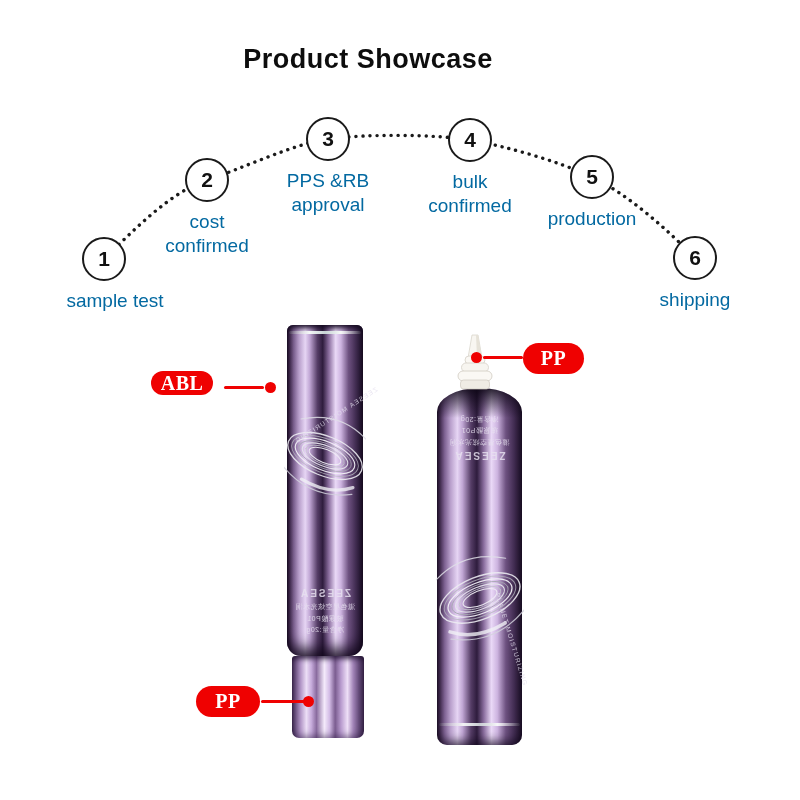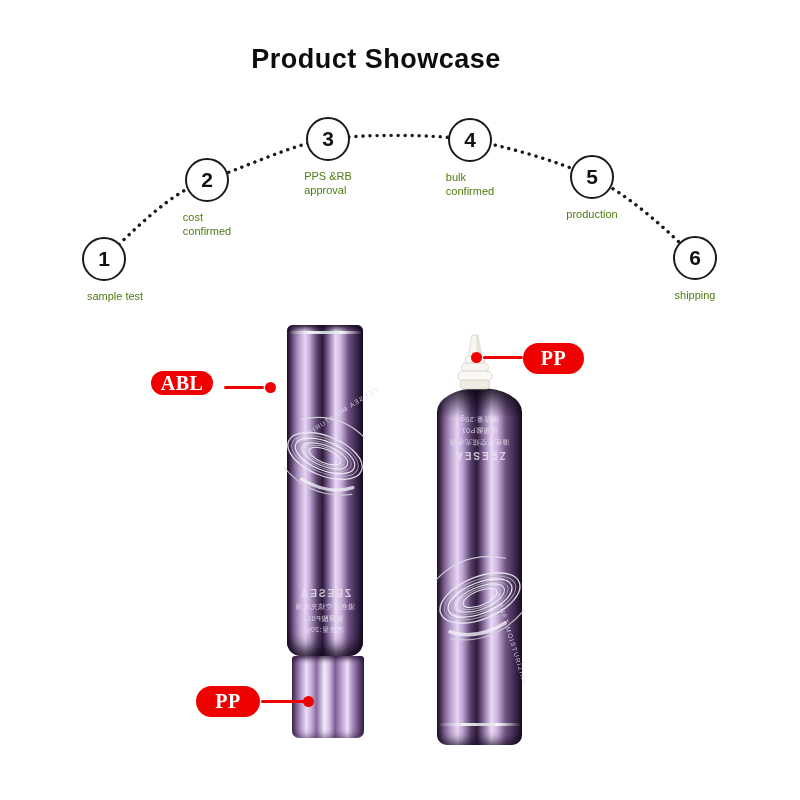--- a/index.html
+++ b/index.html
@@ -1,28 +1,28 @@
 <!DOCTYPE html>
 <html><head>
 <meta charset="utf-8">
 <style>
   html,body{margin:0;padding:0;background:#ffffff;}
   #stage{position:relative;width:800px;height:800px;background:#ffffff;overflow:hidden;
          font-family:"Liberation Sans",sans-serif;color:#111;}
   
-  .page-title{position:absolute;top:44px;left:8px;width:736px;text-align:center;
+  .page-title{position:absolute;top:44px;left:0;width:736px;text-align:center;
               font-size:27px;font-weight:700;letter-spacing:.5px;color:#0d0d0d;}
   
   .flow-curve-svg{position:absolute;left:0;top:0;width:800px;height:330px;}
   .step-circle{position:absolute;width:44px;height:44px;border-radius:50%;
                background:#fff;border:2px solid #1a1a1a;box-sizing:border-box;
                display:flex;align-items:center;justify-content:center;
                font-size:21px;font-weight:700;color:#111;}
-  .step-label{position:absolute;transform:translateX(-50%);text-align:left;
-              font-size:11px;line-height:1.28;color:#4d7c0f;white-space:nowrap;}
+  .step-label{position:absolute;transform:translateX(-50%);text-align:center;
+              font-size:19px;line-height:1.28;color:#0369a1;white-space:nowrap;}
   .step-label div:empty{display:none;}
   
   .tube-body{position:absolute;box-sizing:border-box;
     background:linear-gradient(90deg,
       #1f1229 0%, #3c2749 3%, #7e6292 9%, #b9a0cc 16%, #e6d5f4 24%,
       #c0a6d4 30%, #553d66 40%, #2e1c3d 47%, #8a6d9e 55%, #ead9f7 64%,
       #cdb4e0 71%, #6d5180 81%, #402b50 91%, #190e23 100%);}
   .tube-body.left{left:287px;top:325px;width:76px;height:331px;
       border-radius:6px 6px 14px 14px;
       box-shadow:inset 0 5px 5px -2px rgba(18,8,30,.95), inset 0 -14px 14px -6px rgba(14,5,24,.85);}

